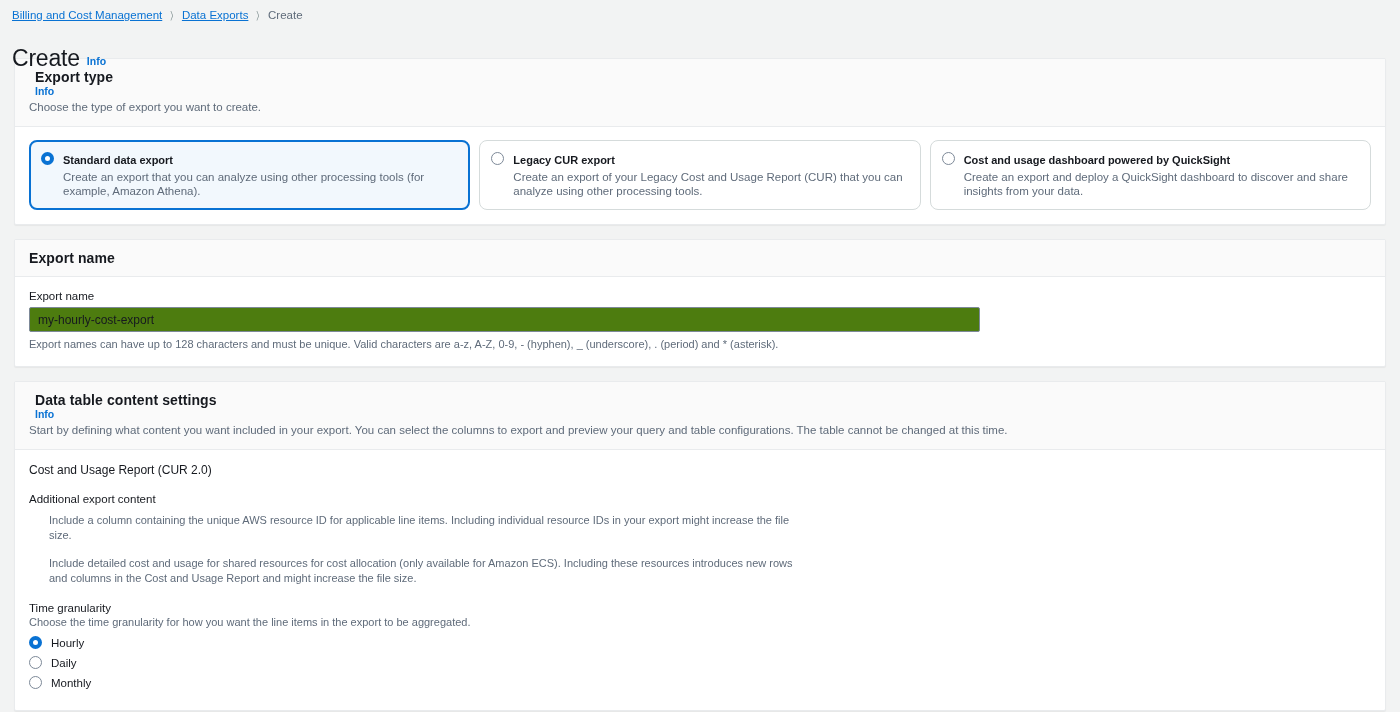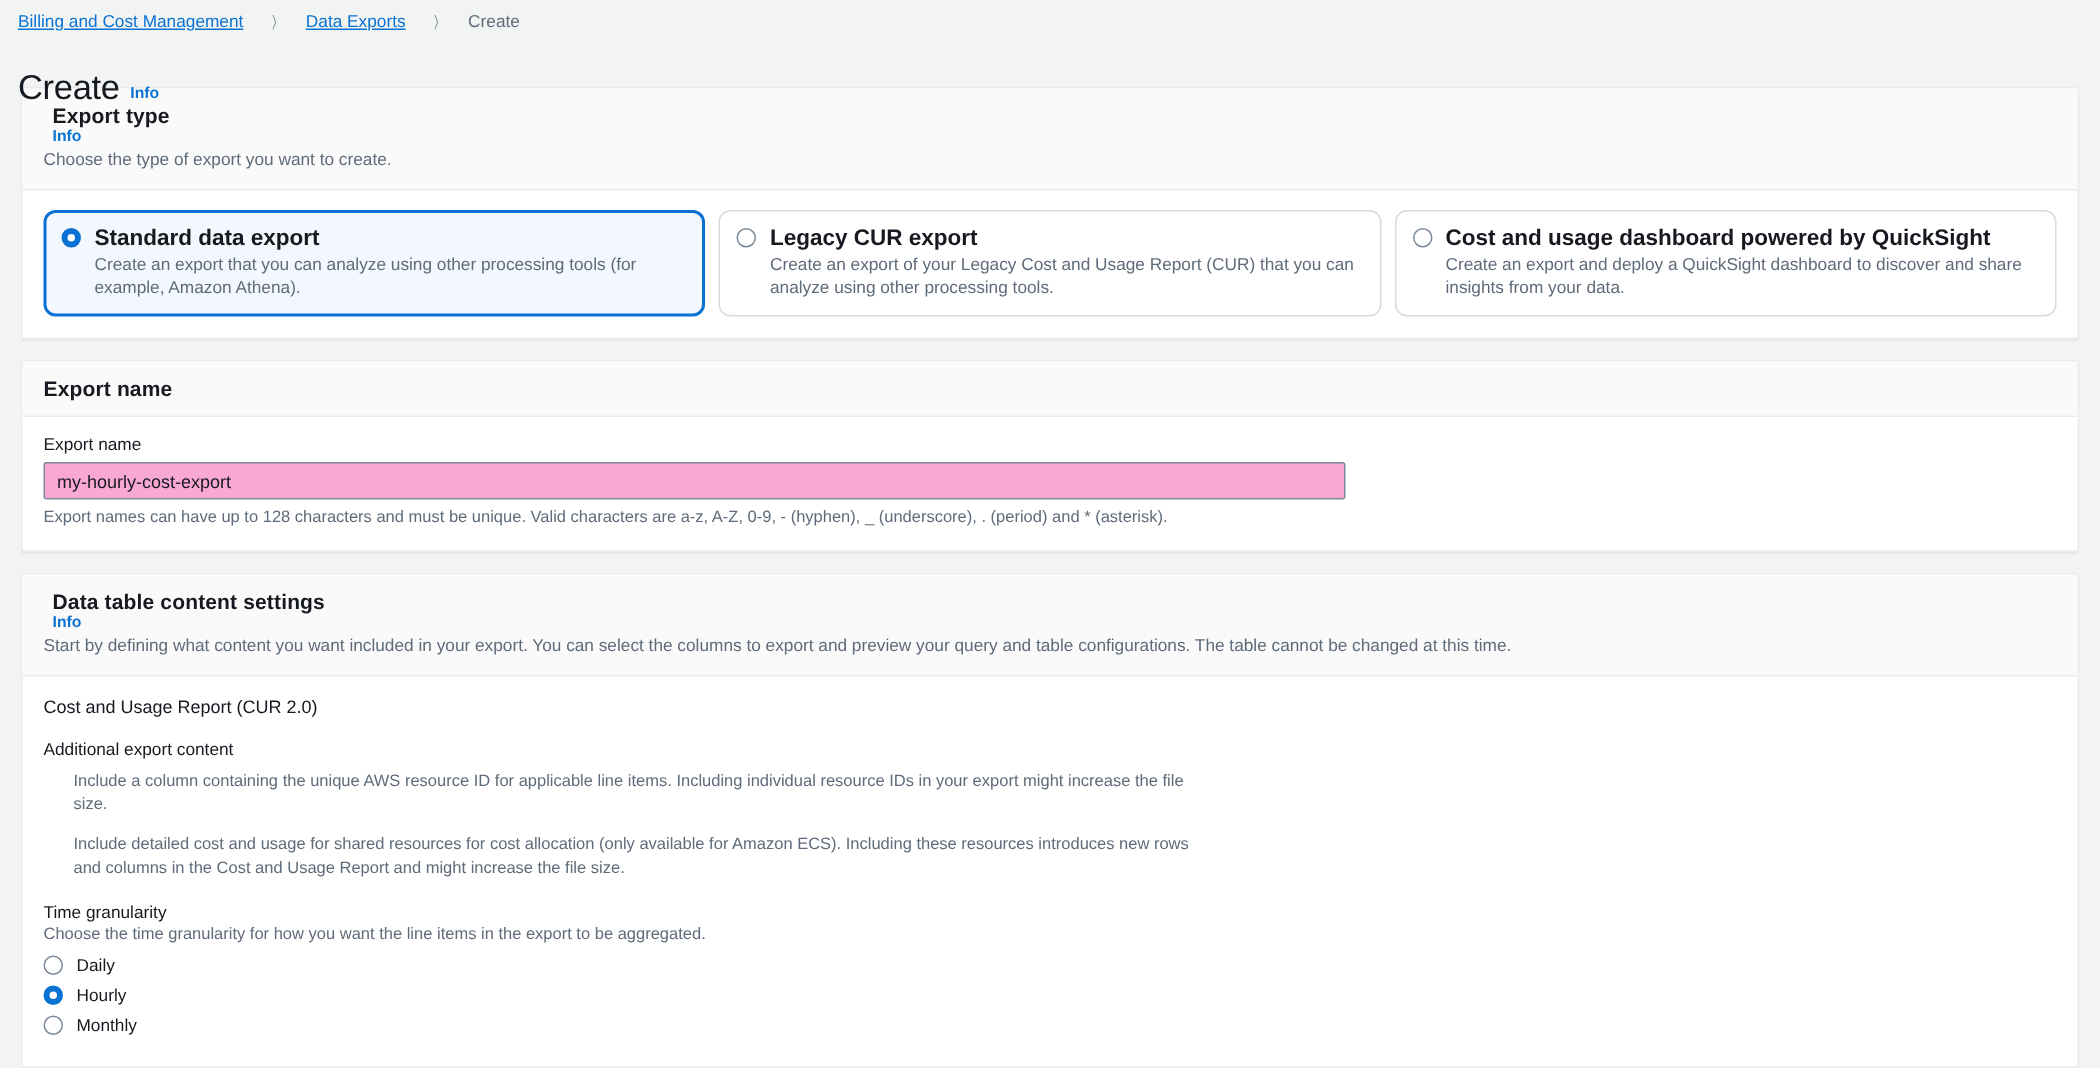--- a/index.html
+++ b/index.html
@@ -12,21 +12,20 @@
     -webkit-font-smoothing: antialiased;
   }
   .page { width: 1400px; height: 712px; position: relative; overflow: hidden; }
 
   
   .breadcrumb {
     display: flex; align-items: center;
     padding: 6px 0 0 12px;
     height: 24px;
     font-size: 11.5px;
-    gap: 11px;
   }
   .crumb-link {
     color: #0972d3;
     text-decoration: underline;
     cursor: pointer;
     white-space: nowrap;
   }
   .crumb-current { color: #5f6b7a; white-space: nowrap; }
   .crumb-sep {
     color: #879596;
@@ -114,44 +113,44 @@
     margin-top: 2px;
     margin-right: 9px;
     position: relative;
   }
   .radio.checked {
     border: 4px solid #0972d3;
     background: #fff;
   }
   .tile-text { min-width: 0; }
   .tile-label {
-    font-size: 15px;
+    font-size: 11px;
     font-weight: 700;
     color: #16191f;
     line-height: 1.25;
   }
   .tile-desc {
     font-size: 11.5px;
     color: #5f6b7a;
     margin-top: 2px;
     line-height: 1.3;
   }
 
   
   .field-label {
     font-size: 11.5px;
     color: #16191f;
     margin-bottom: 5px;
   }
   .text-input {
-    width: 868px;
+    width: 951px;
     height: 25px;
     border: 1px solid #7d8998;
     border-radius: 2px;
-    background: #f9a8d4;
+    background: #4d7c0f;
     font-family: "Liberation Sans", sans-serif;
     font-size: 12px;
     color: #16191f;
     padding: 0 8px;
     outline: none;
   }
   .field-hint {
     font-size: 11px;
     color: #5f6b7a;
     margin-top: 5px;
@@ -317,26 +316,26 @@
       <div class="block-gap"></div>
 
       <div class="check-desc">Include detailed cost and usage for shared resources for cost allocation (only available for Amazon ECS). Including these resources introduces new rows and columns in the Cost and Usage Report and might increase the file size.</div>
 
       <div style="height:16px"></div>
 
       <div class="granularity-title">Time granularity</div>
       <div class="granularity-desc">Choose the time granularity for how you want the line items in the export to be aggregated.</div>
 
       <div class="radio-row">
+        <span class="radio checked"></span>
+        <span class="radio-label">Hourly</span>
+      </div>
+      <div class="radio-row">
         <span class="radio"></span>
         <span class="radio-label">Daily</span>
-      </div>
-      <div class="radio-row">
-        <span class="radio checked"></span>
-        <span class="radio-label">Hourly</span>
       </div>
       <div class="radio-row">
         <span class="radio"></span>
         <span class="radio-label">Monthly</span>
       </div>
 
     </div>
   </section>
 
 </div>

